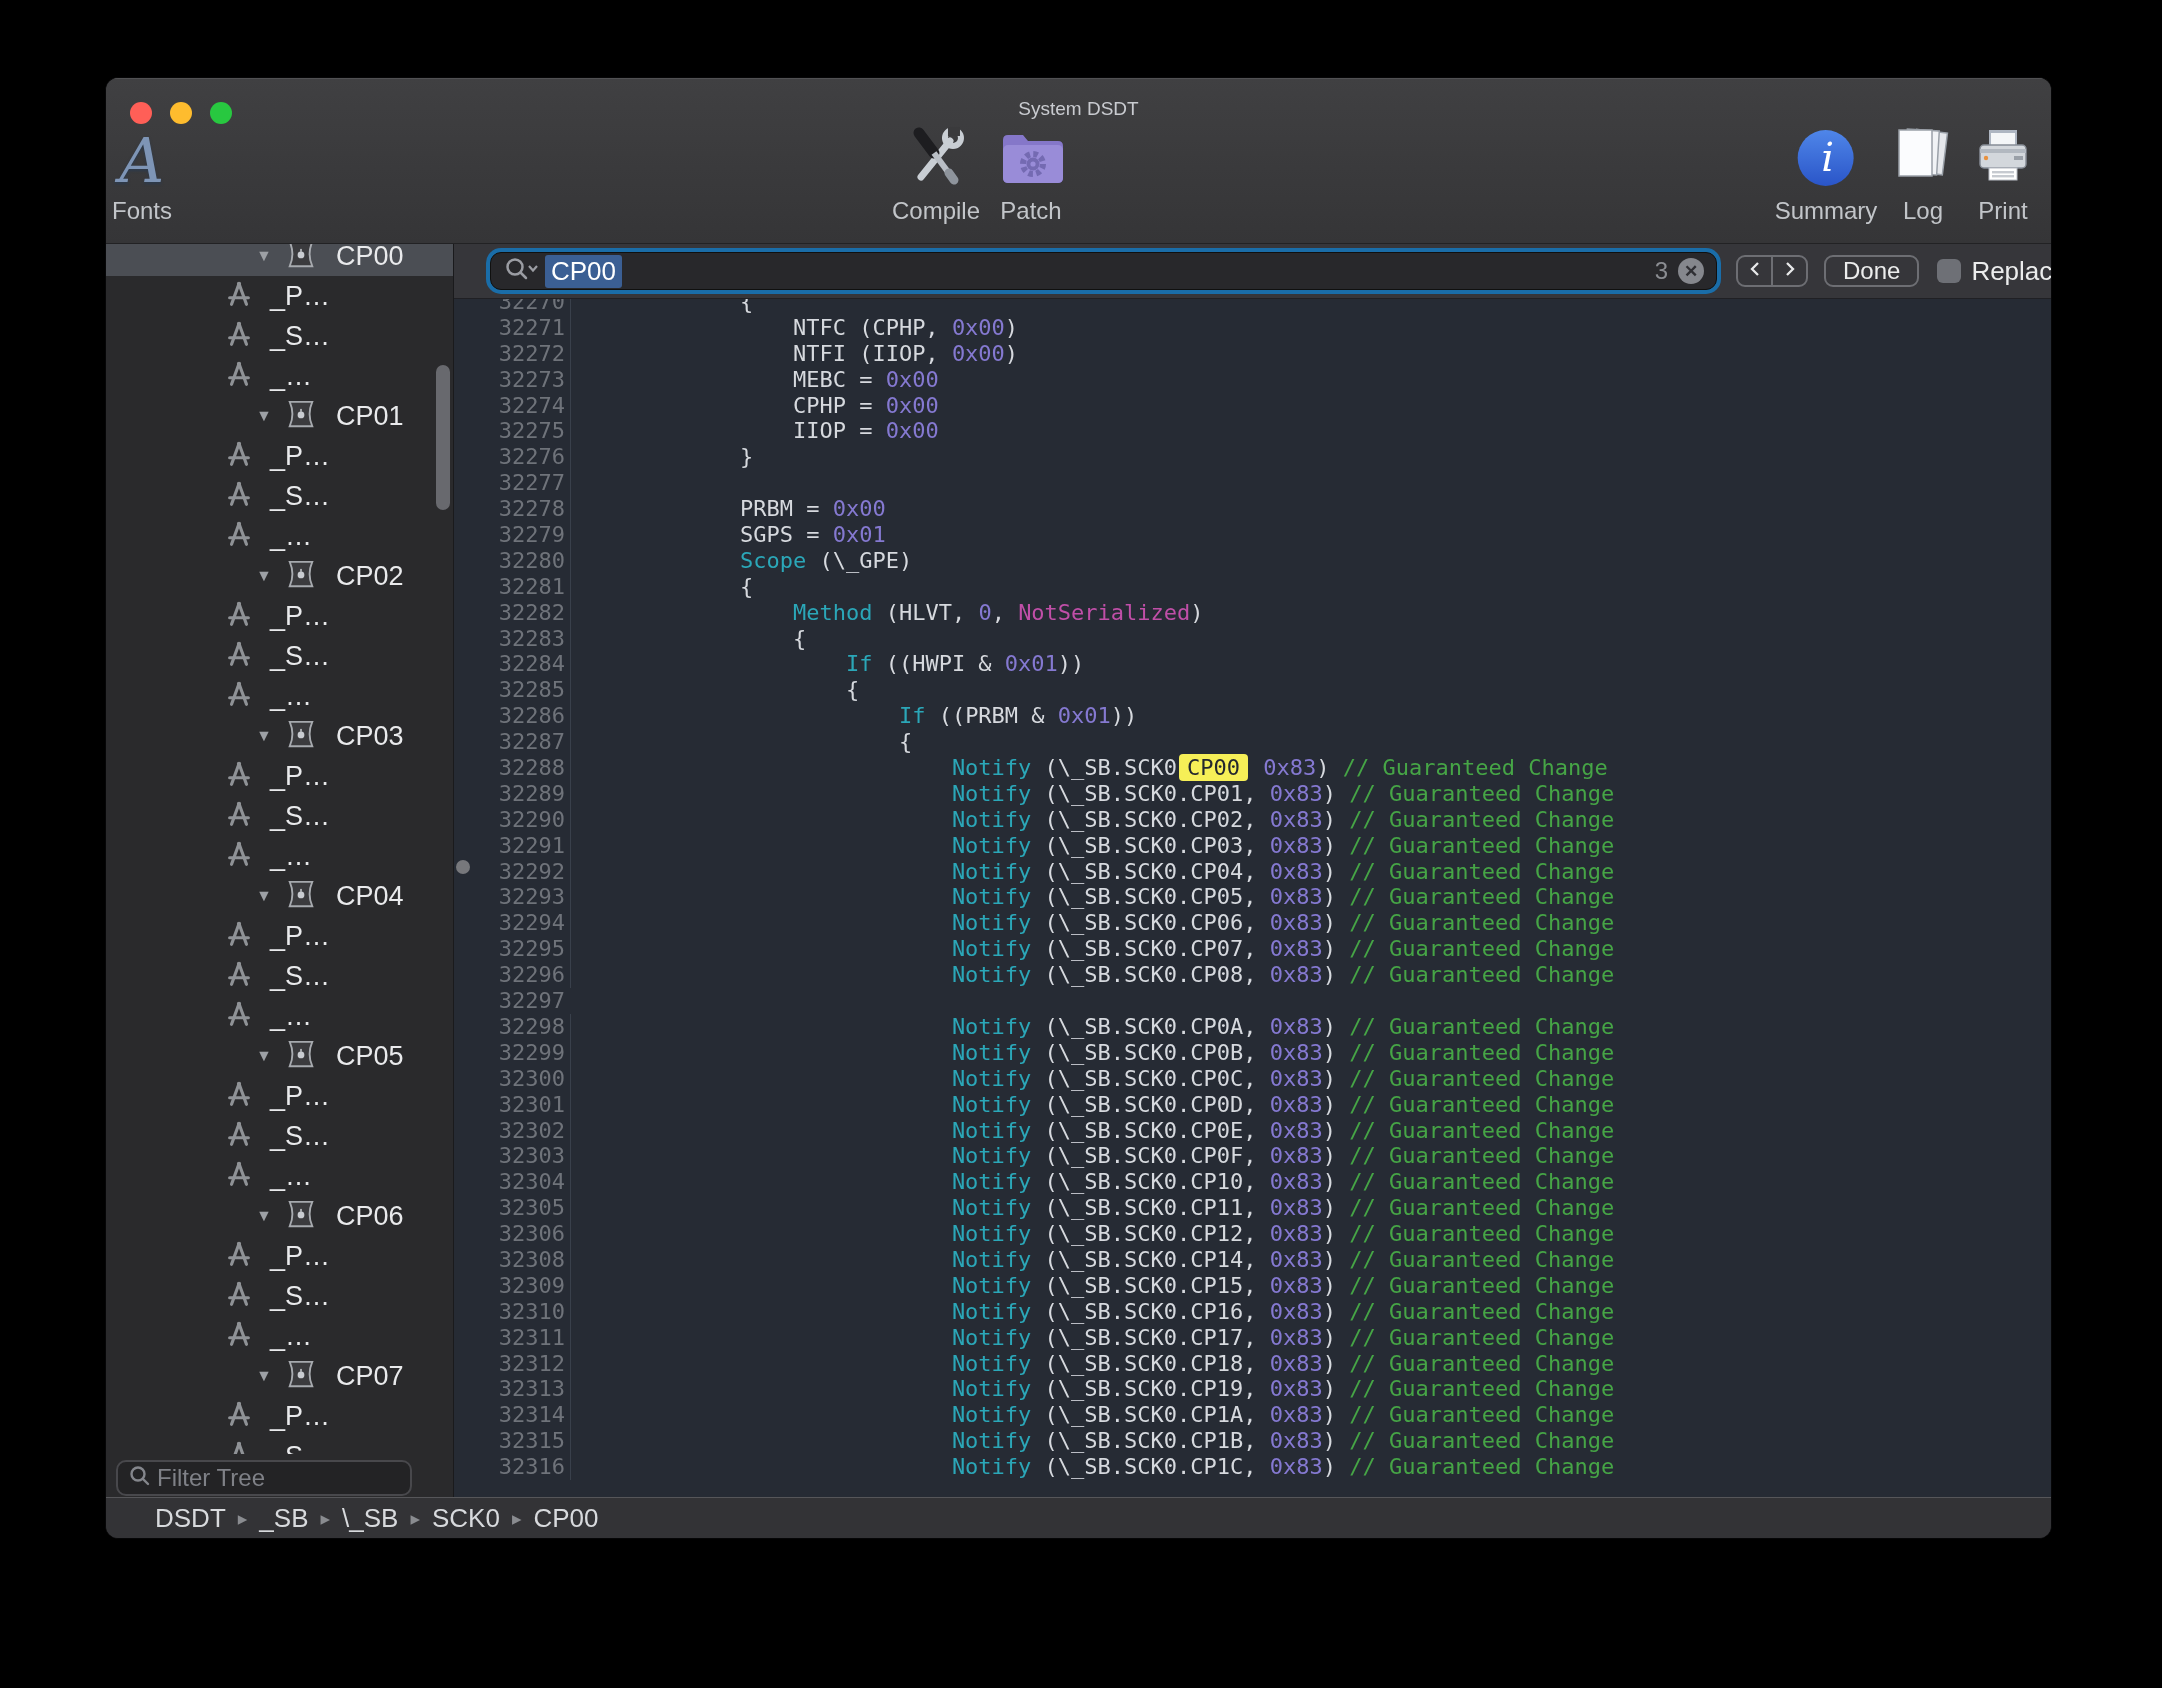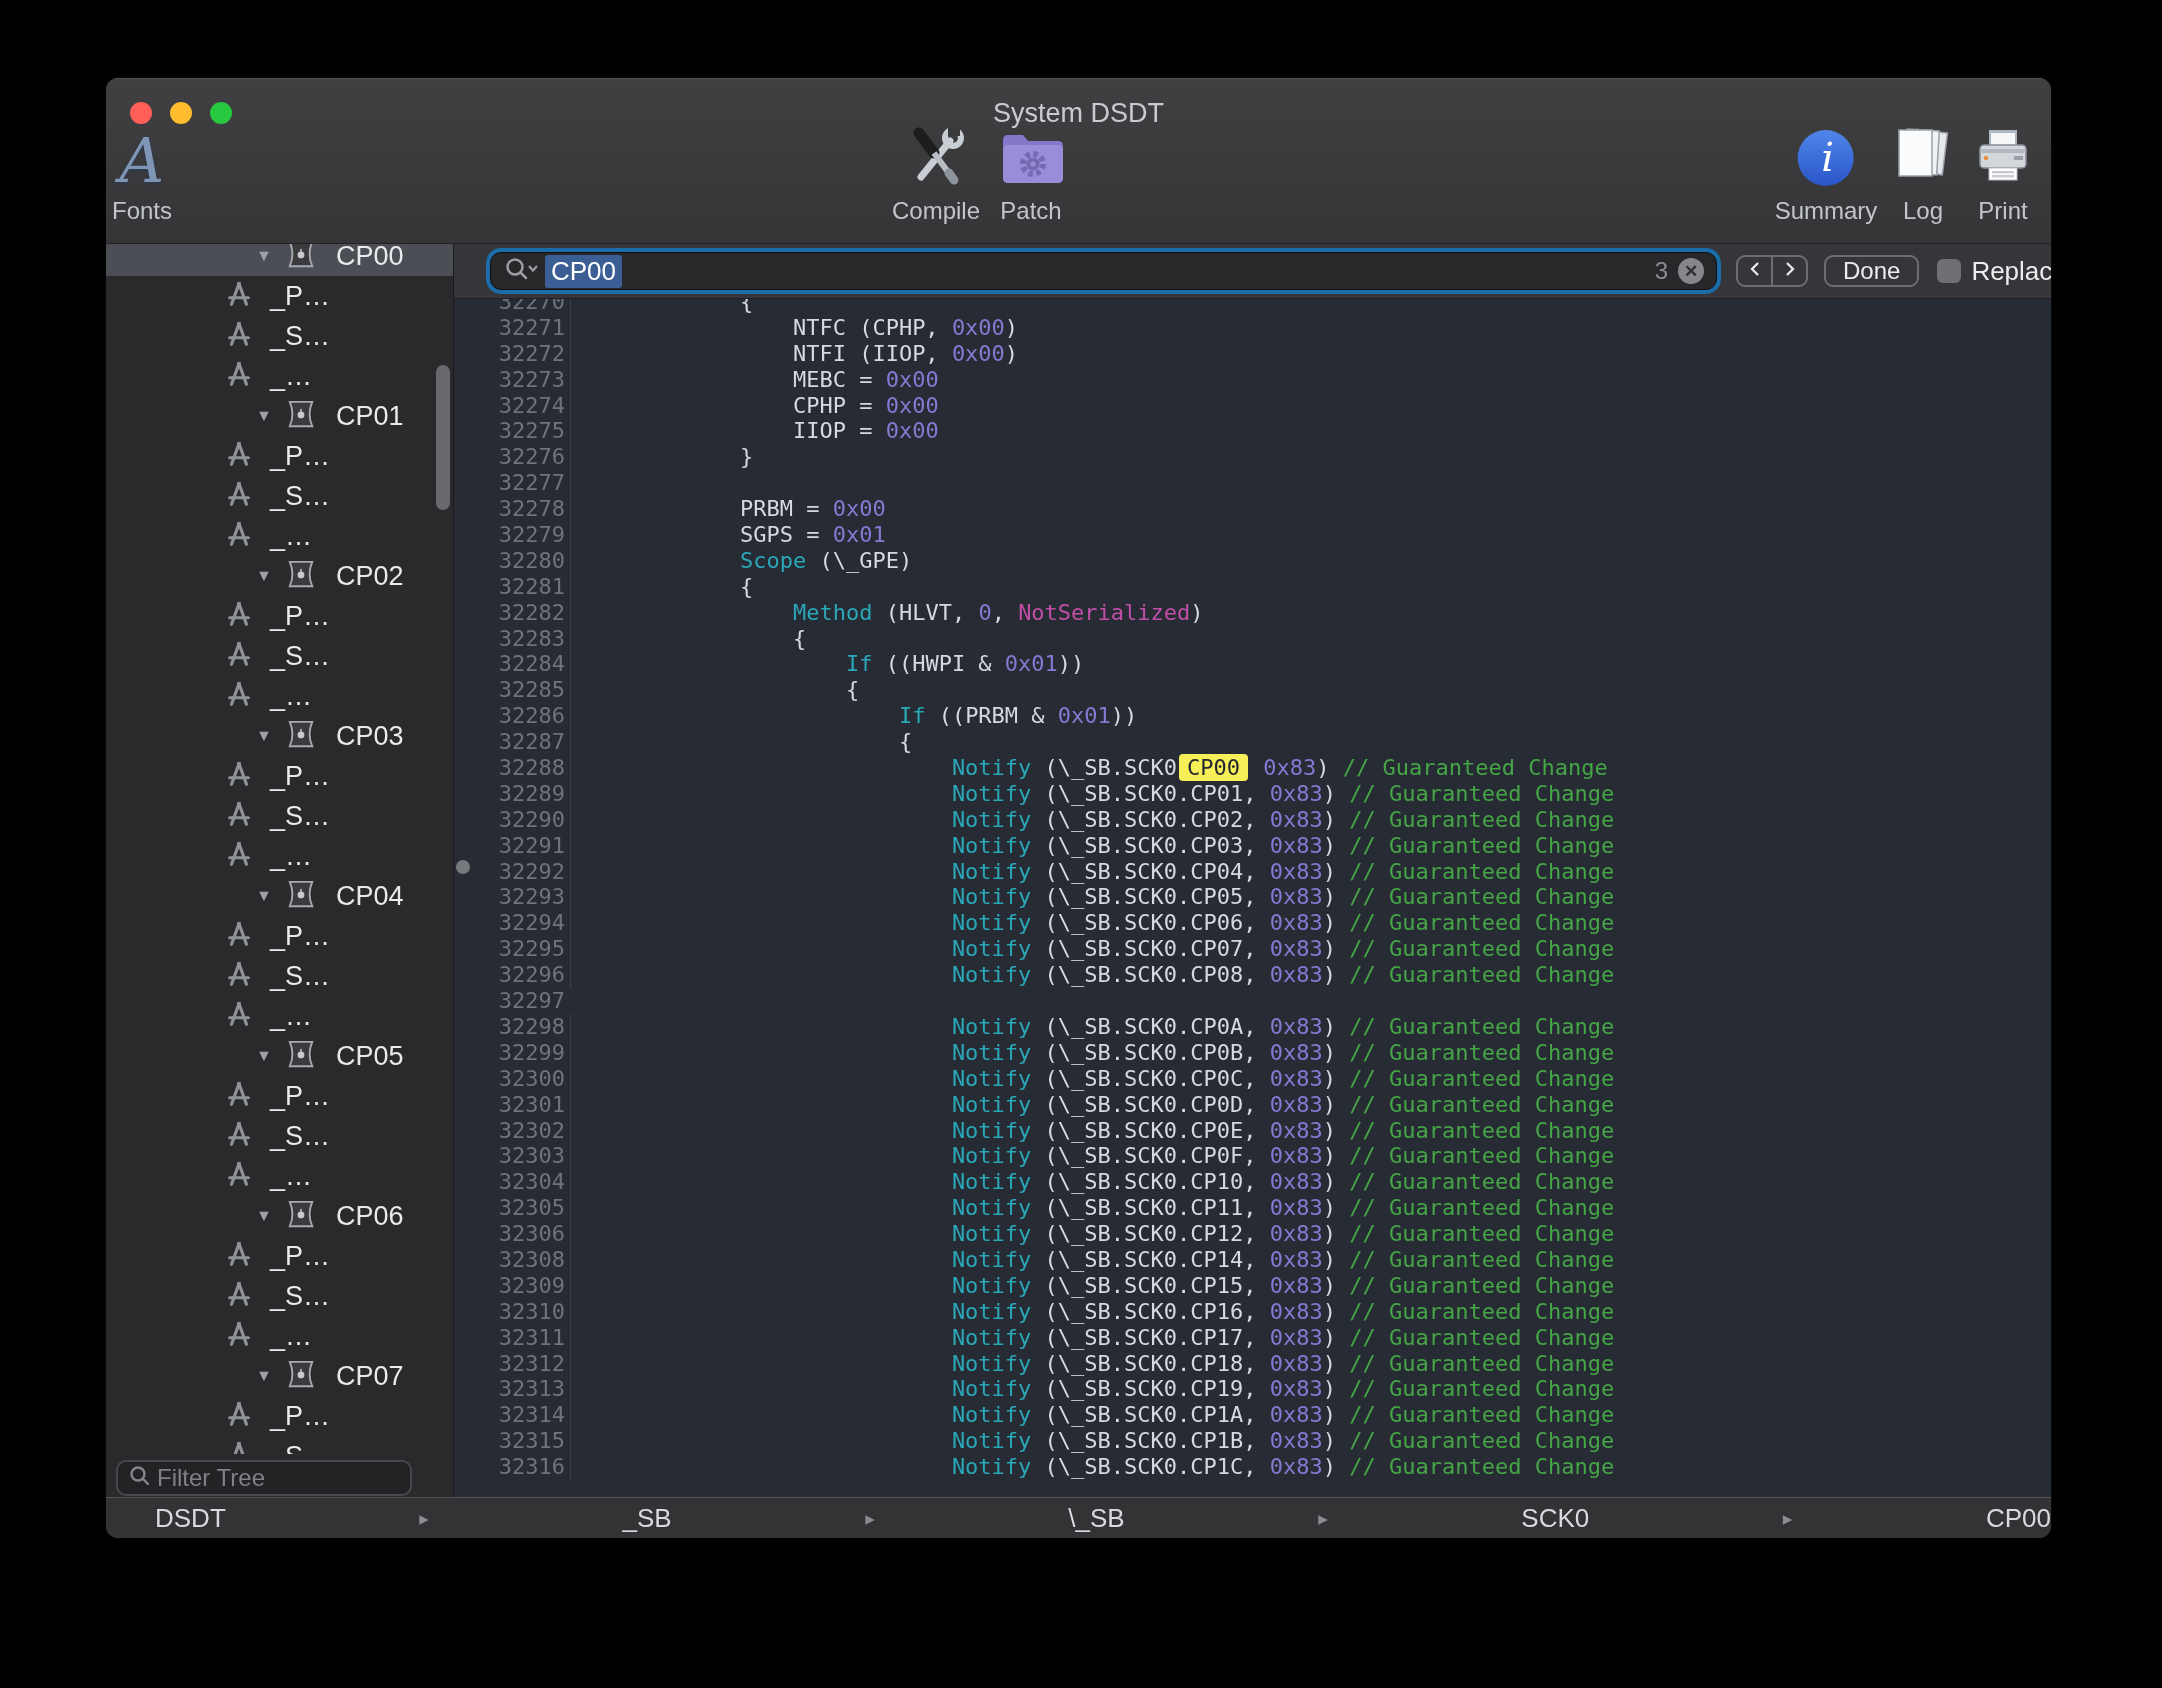--- a/index.html
+++ b/index.html
@@ -7,21 +7,21 @@
           font-family:"Liberation Sans",sans-serif;-webkit-font-smoothing:antialiased;}
   .window{position:absolute;left:105px;top:77px;width:1945px;height:1460px;border-radius:13px;
           background:#2c2c2e;overflow:hidden;display:flex;flex-direction:column;
           border:1px solid #060607;box-shadow:0 45px 100px rgba(0,0,0,.8);}
   
   .titlebar{height:165px;flex:none;position:relative;
             background:linear-gradient(#404042,#353537);border-bottom:1px solid #222224;
             box-shadow:inset 0 1px 0 #515153;}
   .tl{position:absolute;top:24px;left:24px;display:flex;gap:18px;}
   .tl .dot{width:22px;height:22px;border-radius:50%;}
-  .title{position:absolute;top:20px;left:0;right:0;text-align:center;font-size:27px;color:#c9cbd0;}
+  .title{position:absolute;top:20px;left:0;right:0;text-align:center;font-size:19px;color:#c9cbd0;}
   .titem{position:absolute;top:44px;transform:translateX(-50%);display:flex;flex-direction:column;
          align-items:center;gap:5px;}
   .ticon{height:70px;display:flex;align-items:flex-end;justify-content:center;}
   .tlabel{font-size:24px;color:#c2c5c9;white-space:nowrap;}
   .fonts-a{font-family:"DejaVu Serif",serif;font-style:italic;font-size:62px;line-height:62px;
            color:#7e95b6;text-shadow:0 2px 3px #2c3a4c;}
   
   .main{flex:1;display:flex;min-height:0;}
   .sidebar{width:347px;flex:none;background:#2a2a2c;border-right:1px solid #1a1a1c;
            position:relative;overflow:hidden;}
@@ -67,21 +67,21 @@
   .ln{width:111px;text-align:right;color:#6f737a;flex:none;}
   .ct{margin-left:5px;border-left:1px solid #39404b;padding-left:10px;color:#d6d9de;}
   .tk-p{color:#d6d9de;}
   .tk-k{color:#2ba7b8;}
   .tk-n{color:#8579d1;}
   .tk-m{color:#c04fa8;}
   .tk-c{color:#46a546;}
   .tk-h{background:#f6ef57;color:#23272e;border-radius:4px;padding:1px 8px;margin:0 2px;}
   
   .bottombar{height:40px;flex:none;background:#333336;border-top:1px solid #565659;
-             display:flex;align-items:center;padding-left:49px;gap:12px;justify-content:space-between;}
+             display:flex;align-items:center;padding-left:49px;gap:12px;}
   .bc-item{font-size:26px;color:#d8dadd;}
   .bc-sep{font-size:19px;color:#8a8c90;}
 </style>
 </head>
 <body>
 
 <div class="screen">
   <div class="window">
 
     <div class="titlebar">

